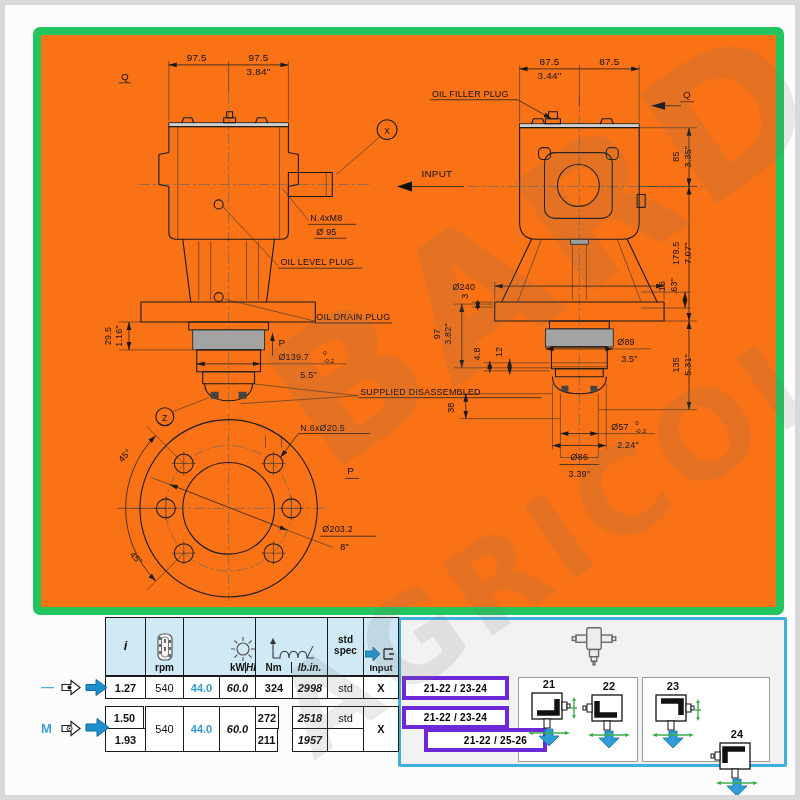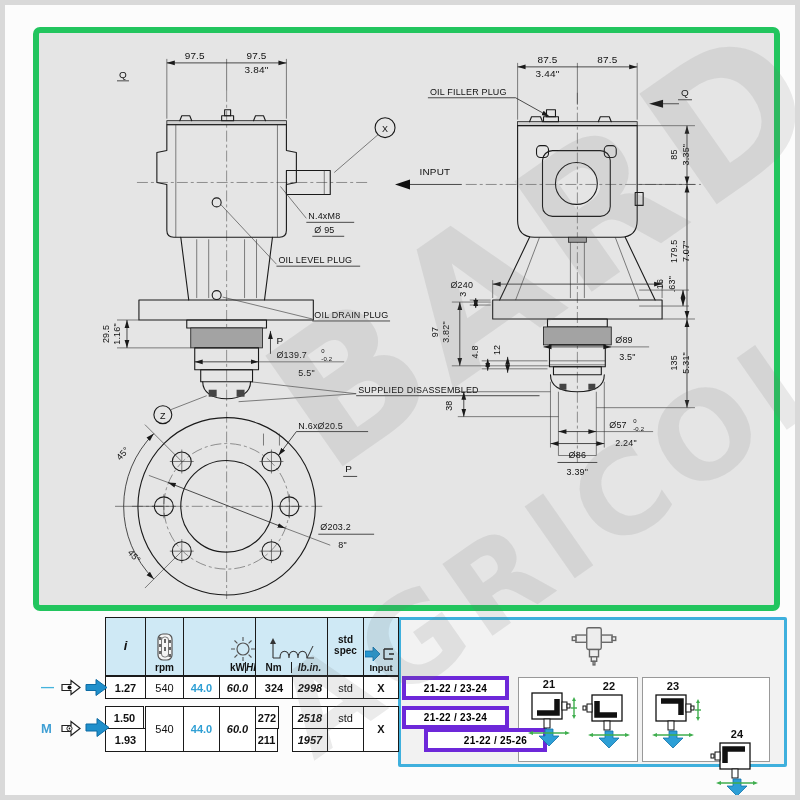--- a/index.html
+++ b/index.html
@@ -5,21 +5,21 @@
   html,body{margin:0;padding:0;background:#fff;}
   .page{position:relative;width:800px;height:800px;background:#fcfcfc;
         font-family:"Liberation Sans",sans-serif;overflow:hidden;
         box-sizing:border-box;border:5px solid #d9d9d9;}
   .watermark{position:absolute;font-weight:bold;color:rgba(110,110,110,0.14);
         transform-origin:0 0;white-space:nowrap;z-index:6;pointer-events:none;
         font-family:"DejaVu Sans",sans-serif;}
   .wm1{font-size:185px;left:225px;top:330px;transform:rotate(-35deg);letter-spacing:10px;}
   .wm2{font-size:120px;left:245px;top:665px;transform:rotate(-35deg);letter-spacing:8px;}
   .draw-box{position:absolute;left:28px;top:22px;width:735px;height:572px;
-        border:6px solid #22c55e;border-radius:7px;background:#e5e5e5;z-index:1;}
+        border:8px solid #22c55e;border-radius:7px;background:#f97316;z-index:1;}
   
   .s{stroke:#1a1a1a;stroke-width:1.1;fill:none;stroke-linejoin:round;stroke-linecap:round}
   .thin{stroke:#333;stroke-width:.6;fill:none}
   .cl{stroke:#666;stroke-width:.7;fill:none;stroke-dasharray:11 3 3 3}
   .dim{stroke:#222;stroke-width:.8;fill:none}
   .gray{fill:#a3a3a3;stroke:#1a1a1a;stroke-width:.8}
   .lgray{fill:#cfcfcf;stroke:#1a1a1a;stroke-width:.8}
   .dk{fill:#444;stroke:none}
   svg text{font-family:"Liberation Sans",sans-serif;font-size:10px;fill:#111;letter-spacing:.2px}
   svg text.t6{font-size:6px}

